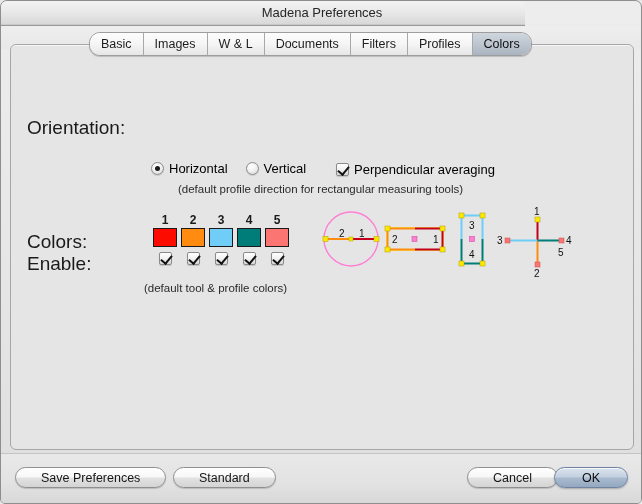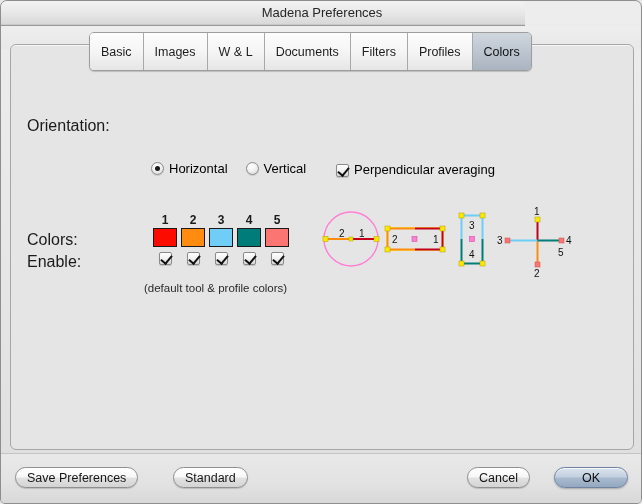--- a/index.html
+++ b/index.html
@@ -42,25 +42,25 @@
 
   
   #tabstrip {
     position: absolute; left: 0; top: 26px;
     width: 642px; height: 22px;
     background: linear-gradient(180deg, #eeeeee 0%, #e8e8e8 100%);
   }
   #tabs {
     position: absolute;
     left: 88px; top: 31px;
-    height: 39px;
+    height: 24px;
     display: flex;
     align-items: stretch;
     border: 1px solid #9d9d9d;
-    border-radius: 5px;
+    border-radius: 11px;
     overflow: hidden;
     background: #fafafa;
     box-shadow: 0 1px 1px rgba(0,0,0,0.18);
     z-index: 6;
   }
   .tab {
     position: relative;
     padding: 0 11px;
     display: flex; align-items: center; justify-content: center;
     font-size: 12.5px;
@@ -82,21 +82,21 @@
     left: 9px; top: 43px;
     width: 624px; height: 406px;
     background: #e5e5e5;
     border: 1px solid #a6a6a6;
     border-radius: 6px;
     box-shadow: inset 0 1px 0 rgba(255,255,255,0.7);
   }
 
   .row-label {
     position: absolute;
-    font-size: 16px;
+    font-size: 19px;
     color: #1a1a1a;
   }
 
   
   #orientation-label { left: 16px;  top: 72px; }
 
   .radio-group { position: absolute; display: flex; align-items: center; }
   .radio-item { display: flex; align-items: center; margin-right: 18px; cursor: default; }
   .radio-dot {
     width: 13px; height: 13px; border-radius: 50%;
@@ -130,21 +130,21 @@
     position: absolute;
     left: 3px; top: 0px;
     width: 5px; height: 9px;
     border: solid #111;
     border-width: 0 2px 2px 0;
     transform: rotate(40deg);
   }
   #perp-check {
     position: absolute;
     left: 325px; top: 117px;
-    display: flex; align-items: flex-end; cursor: default;
+    display: flex; align-items: center; cursor: default;
   }
   #perp-check .cbox { margin-right: 5px; }
 
   .hint {
     position: absolute;
     font-size: 11.5px;
     color: #2a2a2a;
   }
   #orient-hint { left: 167px; top: 138px; }
   #colors-hint { left: 133px; top: 237px; }
@@ -197,21 +197,21 @@
     height: 21px;
     display: flex; align-items: center; justify-content: center;
     font-size: 12.5px;
     color: #151515;
     background: linear-gradient(180deg, #ffffff 0%, #f7f7f7 48%, #e2e2e2 52%, #d4d4d4 100%);
     border: 1px solid #8f8f8f;
     border-radius: 11px;
     box-shadow: 0 1px 1px rgba(0,0,0,0.16), inset 0 1px 0 rgba(255,255,255,0.9);
     cursor: default;
     white-space: nowrap;
-    padding: 0 11px;
+    padding: 0 25px;
   }
   .btn.default {
     background: linear-gradient(180deg, #dbe4ee 0%, #c3d0df 46%, #a9bace 54%, #93a8c0 100%);
     border-color: #6f82a0;
     color: #0c0c0c;
     box-shadow: 0 1px 2px rgba(0,0,0,0.25), inset 0 1px 0 rgba(255,255,255,0.75);
   }
   #btn-save     { left: 14px;  top: 466px; }
   #btn-standard { left: 172px; top: 466px; }
   #btn-cancel   { left: 466px; top: 466px; }
@@ -241,20 +241,21 @@
         <span class="radio-dot"></span>
         <span class="radio-label">Vertical</span>
       </div>
     </div>
 
     <div id="perp-check">
       <span class="cbox checked"></span>
       <span class="radio-label">Perpendicular averaging</span>
     </div>
 
+    <div class="hint" id="orient-hint">(default profile direction for rectangular measuring tools)</div>
 
     <div class="row-label" id="colors-label">Colors:</div>
     <div class="row-label" id="enable-label">Enable:</div>
 
     <div id="swatch-numbers">
       <div class="swatch-num">1</div>
       <div class="swatch-num">2</div>
       <div class="swatch-num">3</div>
       <div class="swatch-num">4</div>
       <div class="swatch-num">5</div>

